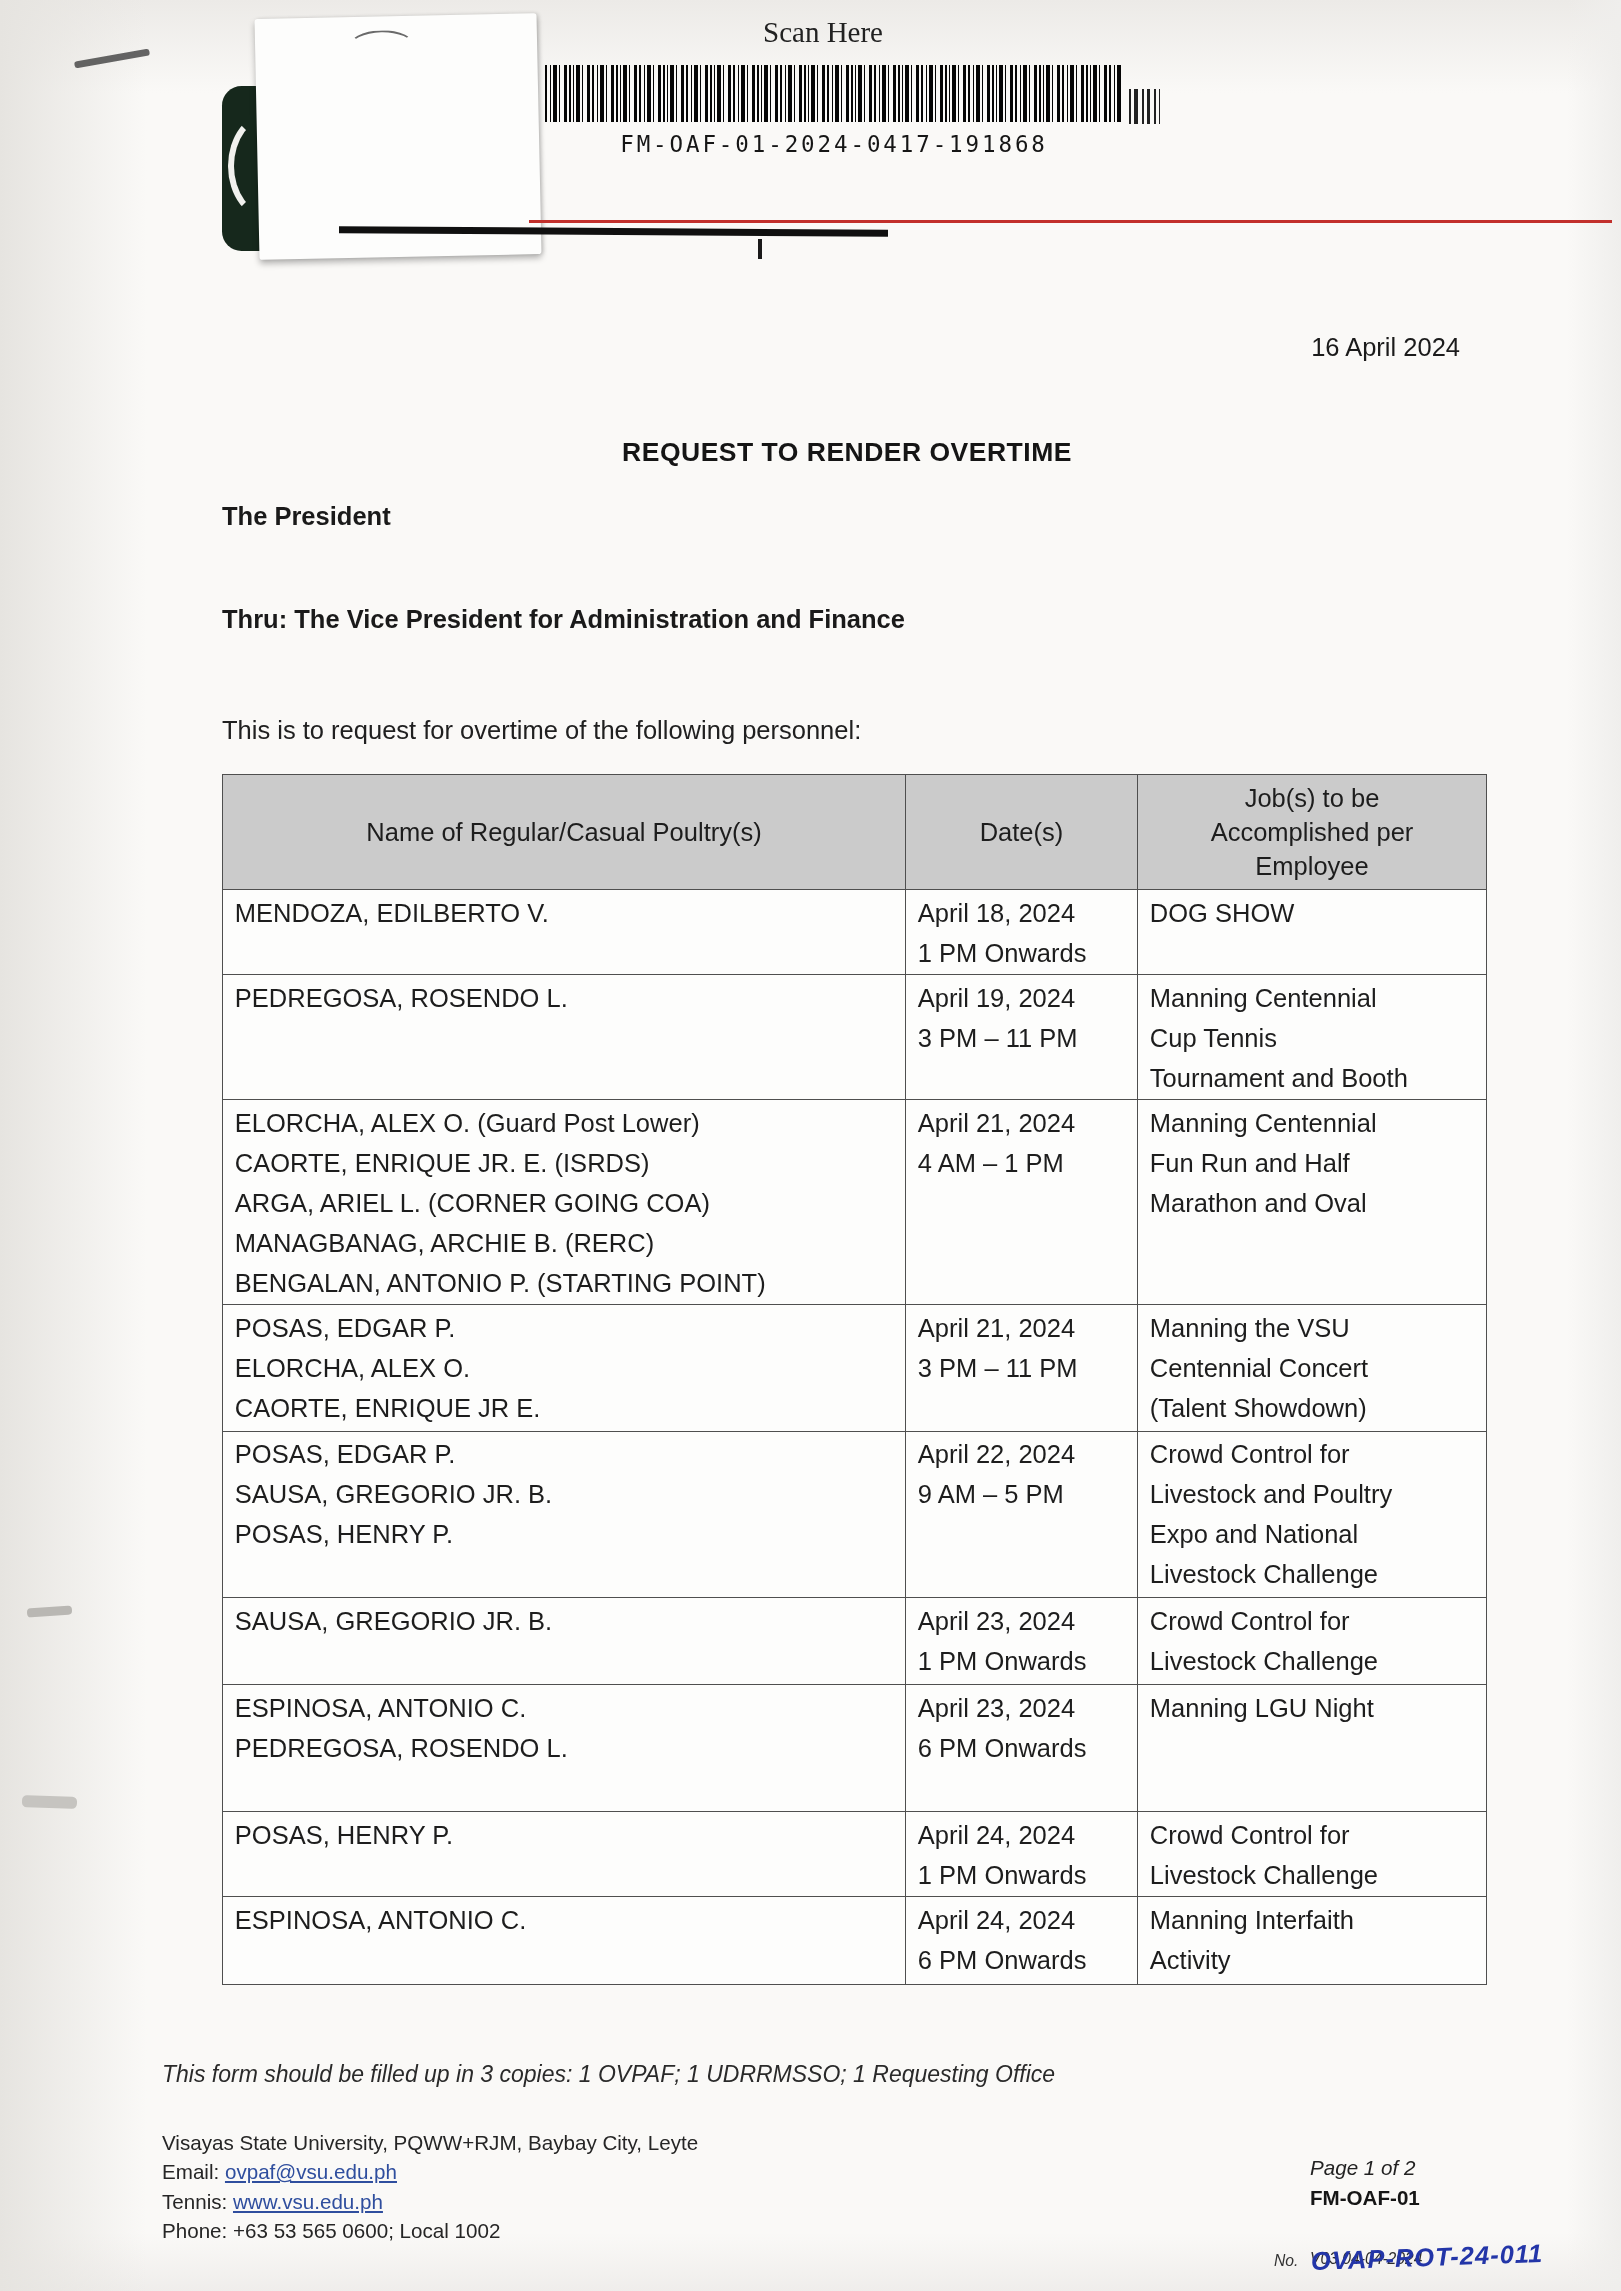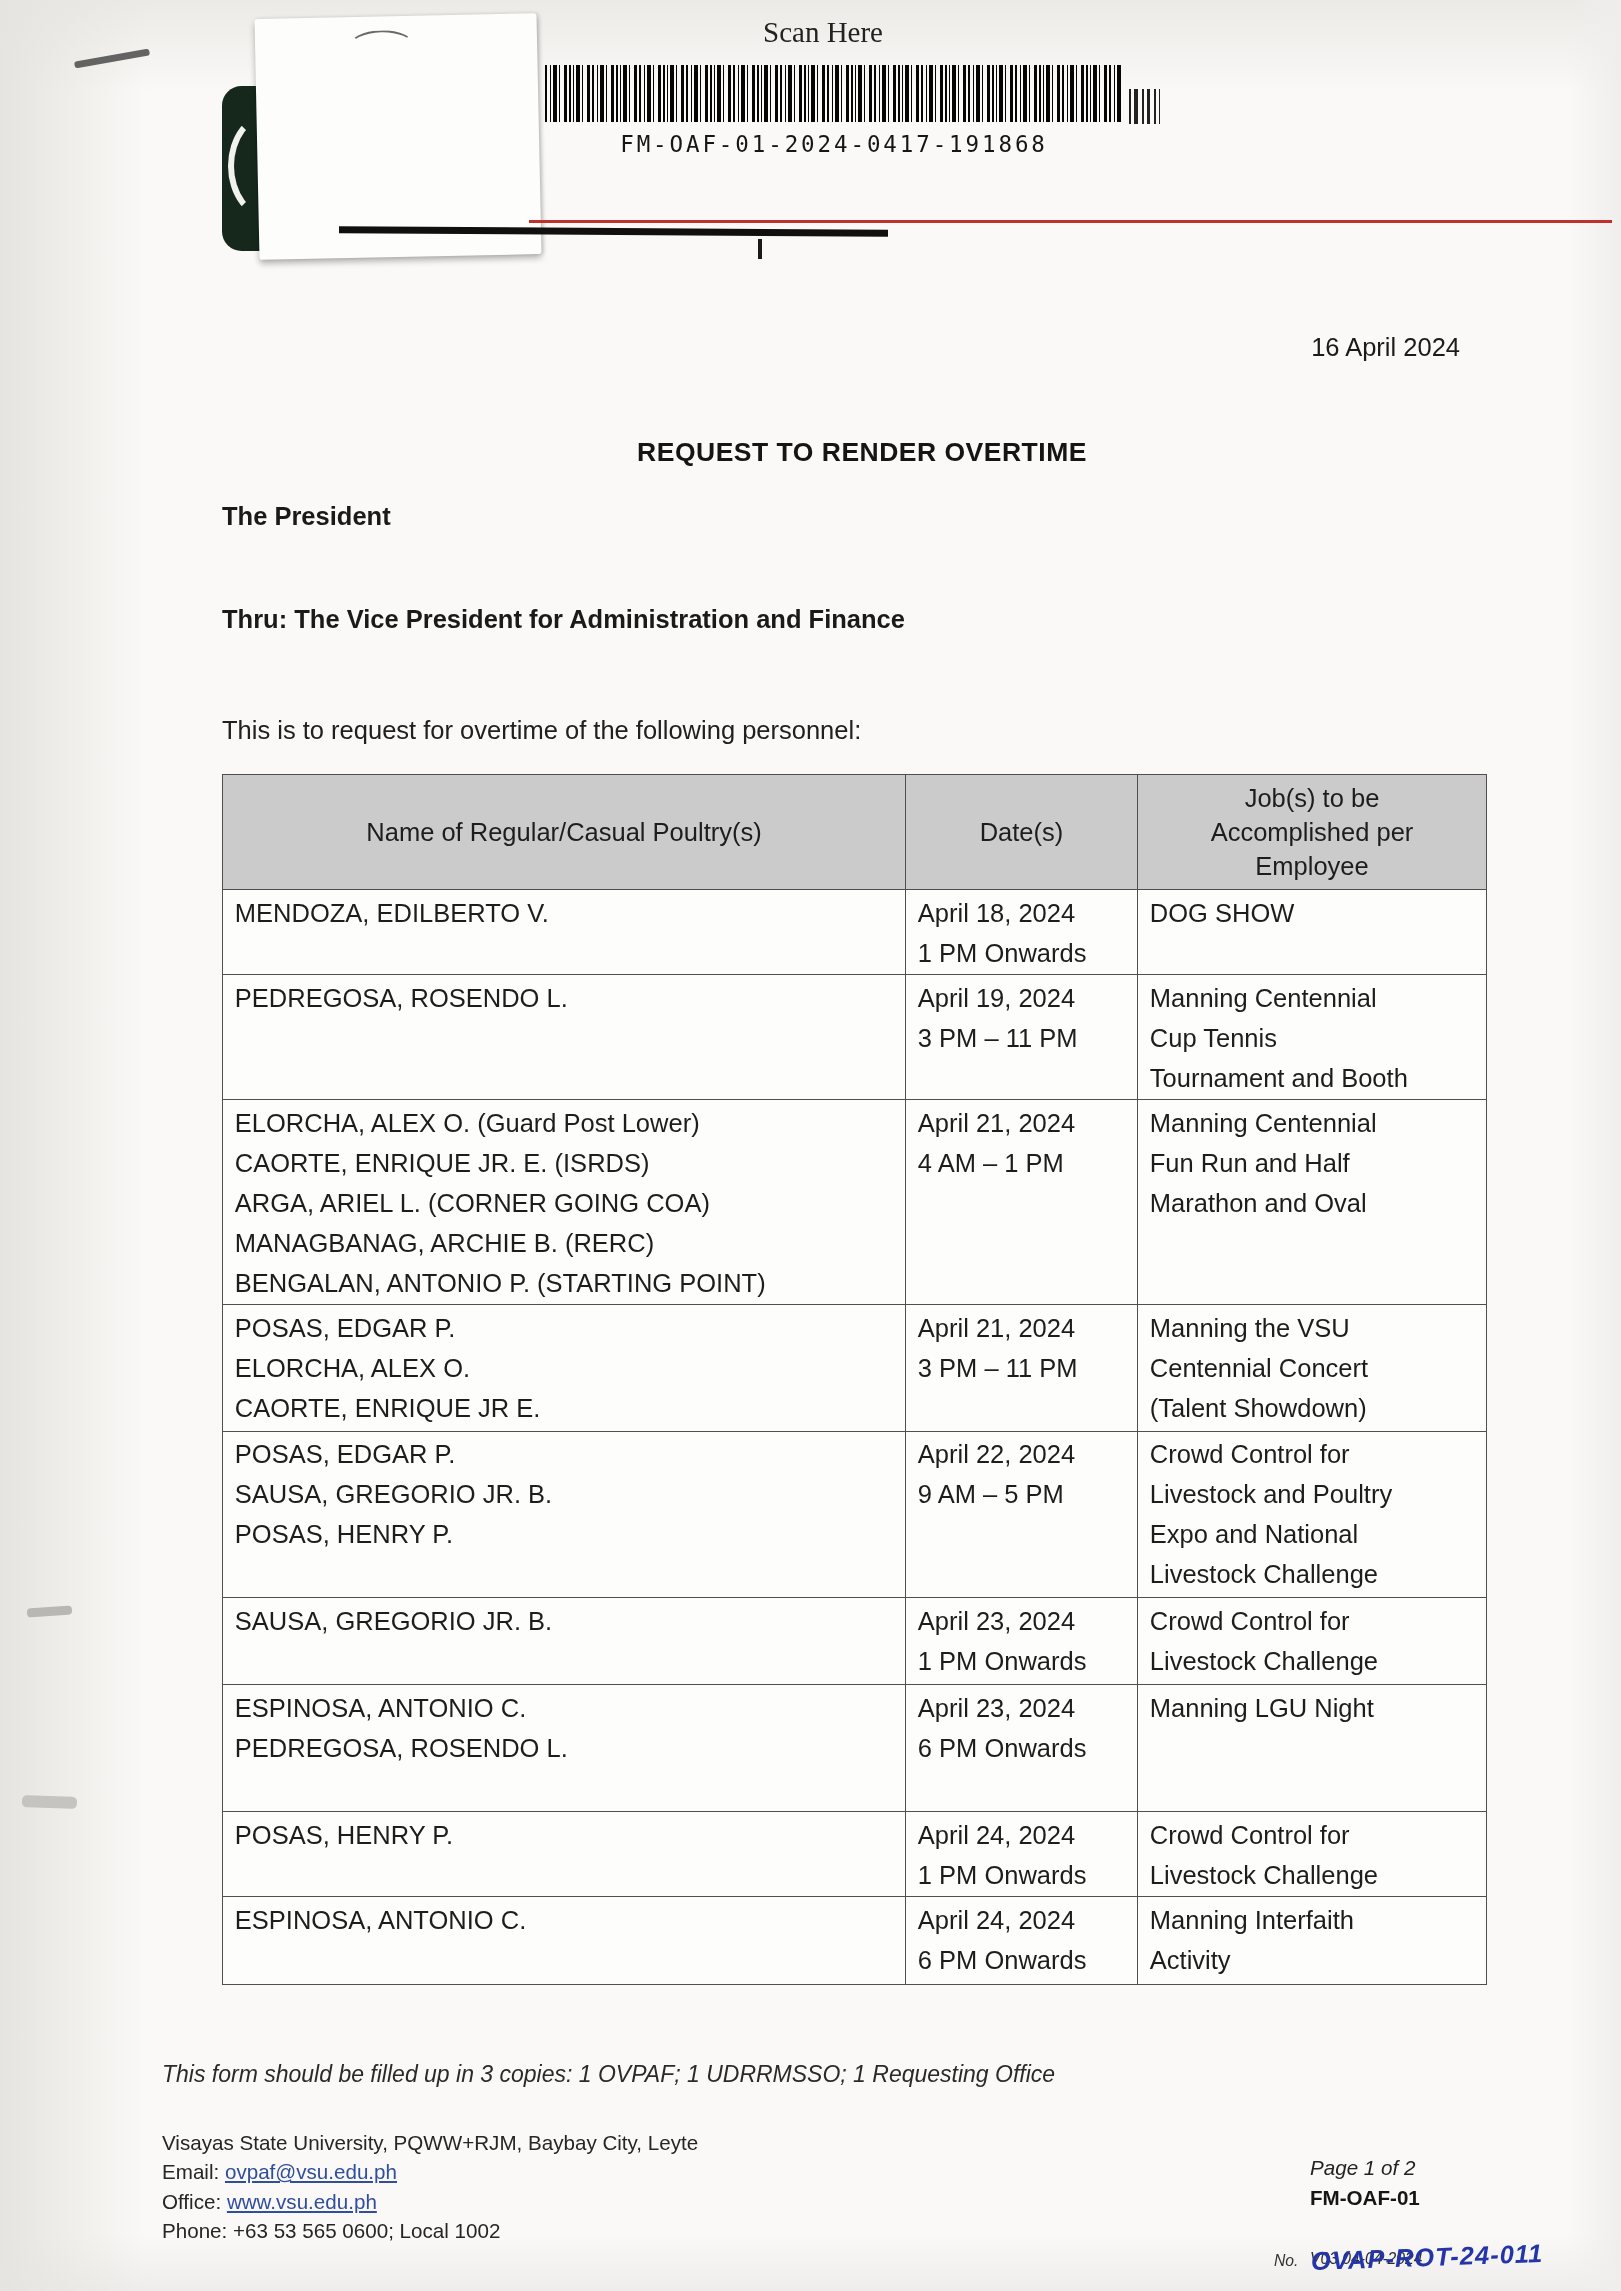--- a/index.html
+++ b/index.html
@@ -48,21 +48,21 @@
   .black-tick{left:758px;top:239px;width:3.9px;height:19.6px;background:#1a1a1a;}
 
   
   .artifact-pen{left:74px;top:55px;width:76px;height:6.9px;background:#4a4a4a;border-radius:2.9px;
     transform:rotate(-10deg);opacity:.85;}
   .artifact-smudge-1{left:27.4px;top:1607px;width:45px;height:8.8px;background:#b9b7b3;transform:rotate(-4deg);border-radius:3.9px;}
   .artifact-smudge-2{left:21.6px;top:1796px;width:55px;height:11.8px;background:#c6c4c0;transform:rotate(2deg);border-radius:4.9px;}
 
   
   .date-line{left:1127px;top:333px;width:333px;text-align:right;font-size:25.5px;color:#1b1b1b;}
-  .doc-title{left:274px;top:437px;width:1176px;text-align:center;
+  .doc-title{left:259px;top:437px;width:1176px;text-align:center;
     font-size:26.5px;font-weight:bold;letter-spacing:0.5px;color:#151515;}
   .addressee{left:222px;top:502px;font-size:25.5px;font-weight:bold;color:#1a1a1a;}
   .thru-line{left:222px;top:605px;font-size:25.5px;font-weight:bold;color:#1a1a1a;}
   .intro-line{left:222px;top:716px;font-size:25.5px;color:#202020;}
 
   
   .ot-table{left:222px;top:774px;width:1264px;border-collapse:collapse;table-layout:fixed;
     font-size:25.5px;color:#1d1d1d;background:#fdfdfc;}
   .ot-table col.c1{width:683px;} .ot-table col.c2{width:232px;} .ot-table col.c3{width:349px;}
   .ot-table th,.ot-table td{border:1px solid #4f4f4f;}
@@ -275,21 +275,21 @@
   </table>
 
   <div class="abs copies-note">This form should be filled up in 3 copies: 1 OVPAF; 1 UDRRMSSO; 1 Requesting Office</div>
   <div class="abs office-address">Visayas State University, PQWW+RJM, Baybay City, Leyte</div>
 
   <div class="abs contact-line email-line">
     <span>Email:</span>
     <span class="link">ovpaf@vsu.edu.ph</span>
   </div>
   <div class="abs contact-line website-line">
-    <span>Office:</span>
+    <span>Tennis:</span>
     <span class="link">www.vsu.edu.ph</span>
   </div>
   <div class="abs contact-line phone-line">Phone: +63 53 565 0600; Local 1002</div>
 
   <div class="abs page-number">Page 1 of 2</div>
   <div class="abs form-code">FM-OAF-01</div>
   <div class="abs form-version">V03 04-04-2024</div>
   <div class="abs doc-no">
     <span class="no-label">No.</span>
     <span class="no-value">OVAP-ROT-24-011</span>

